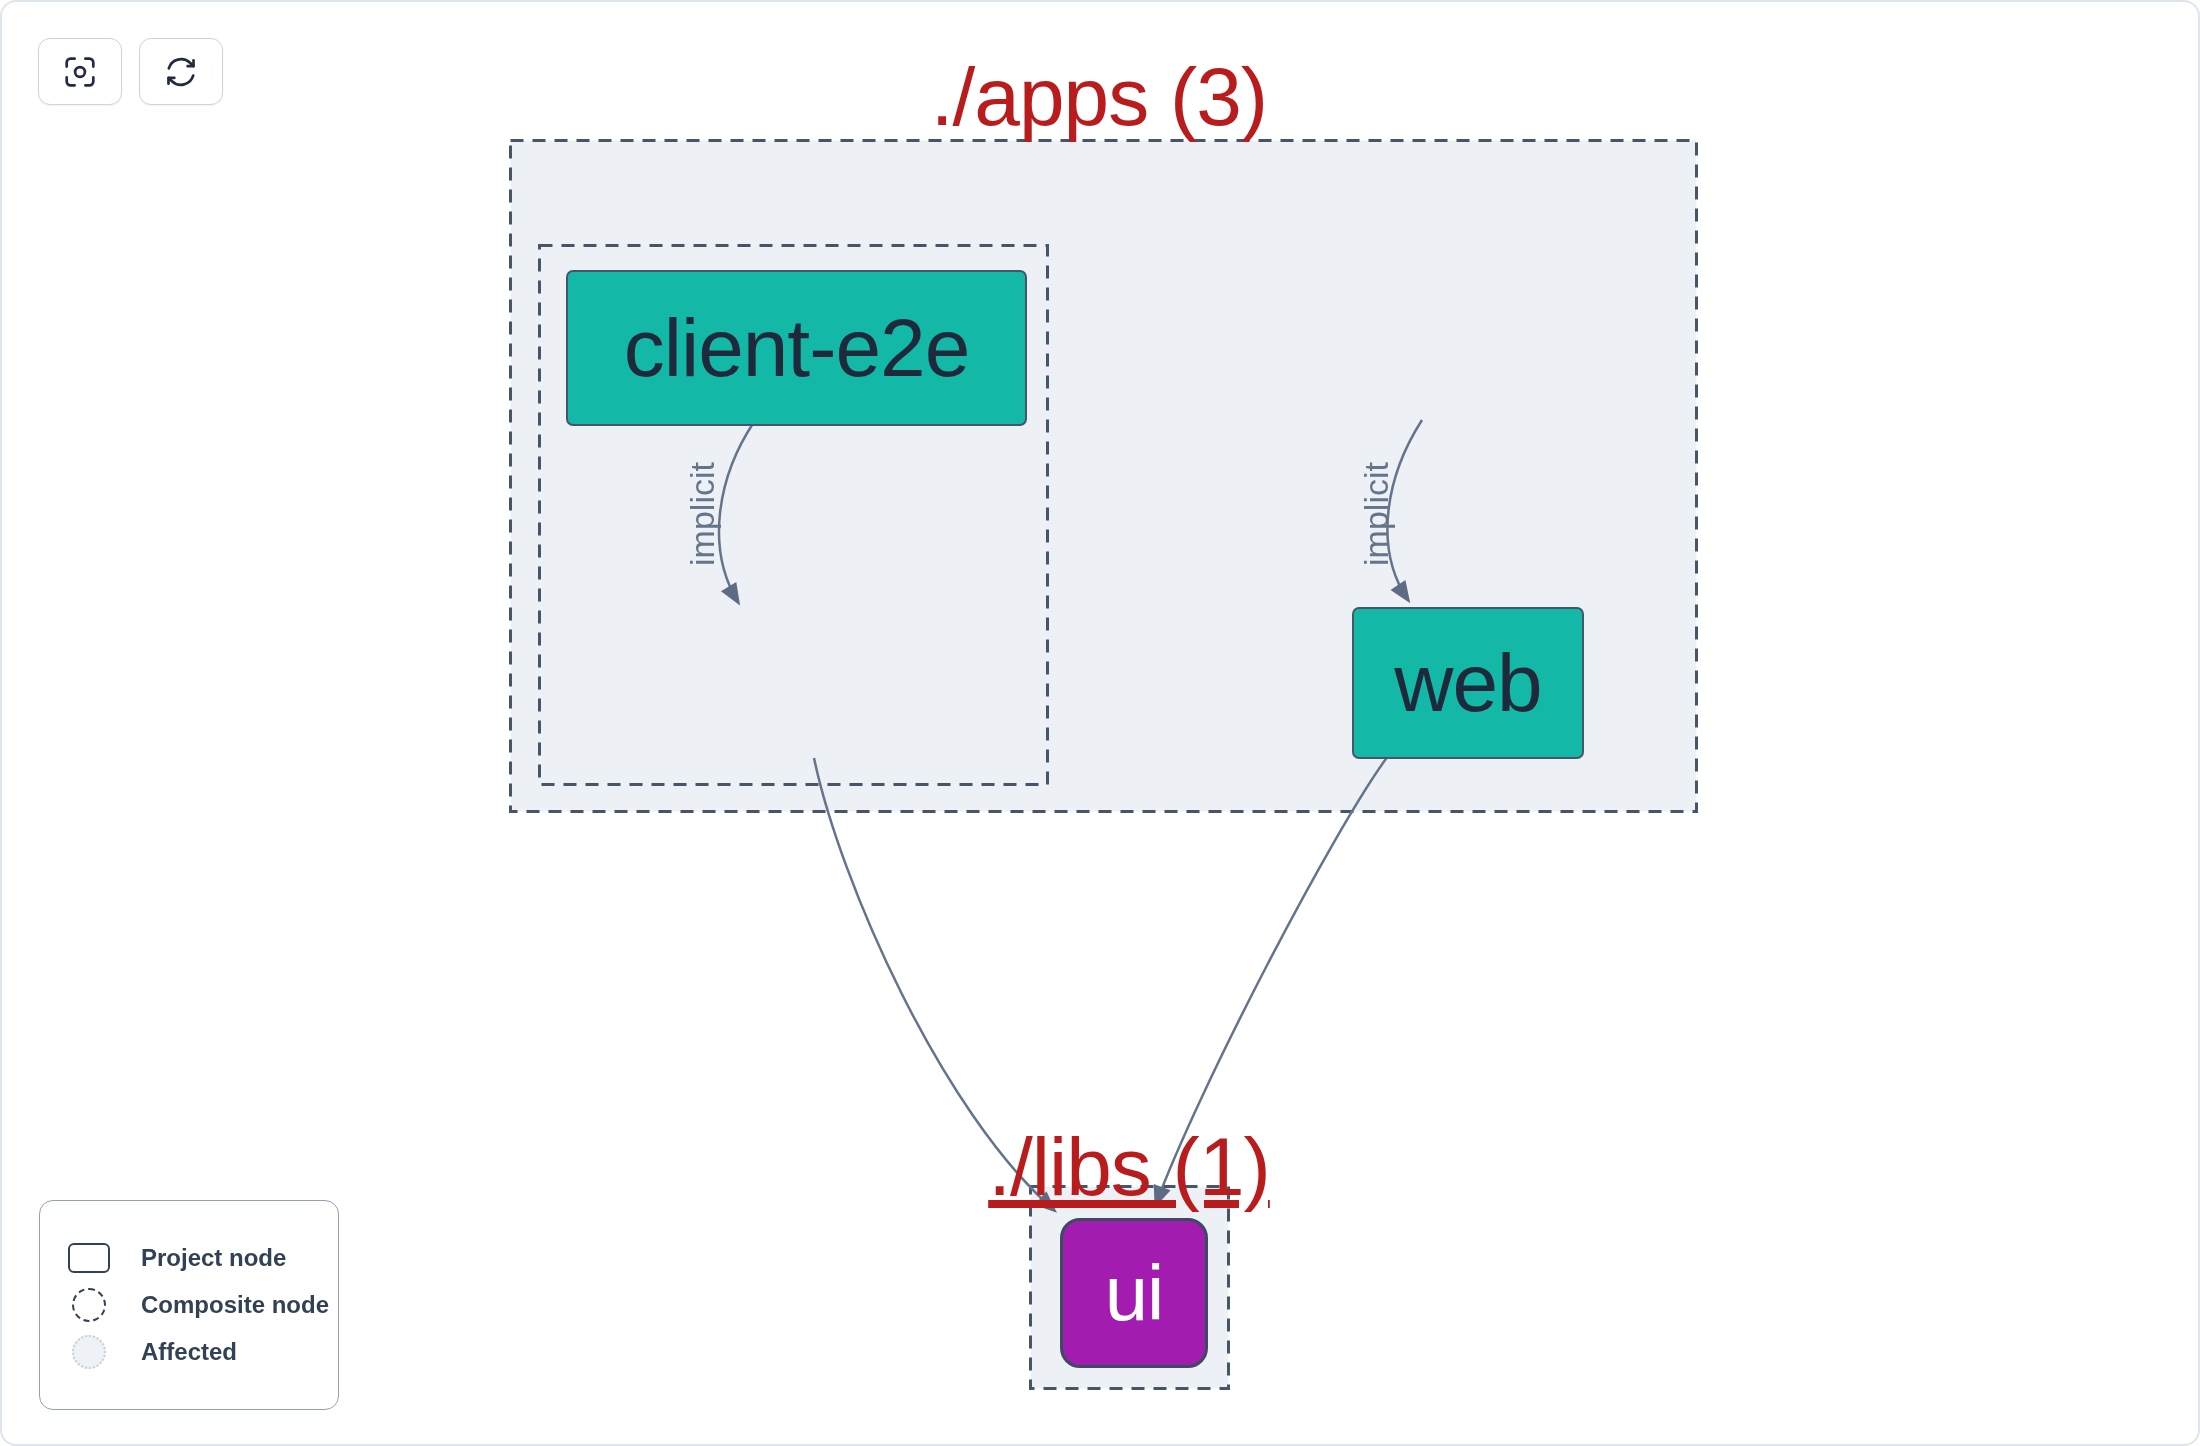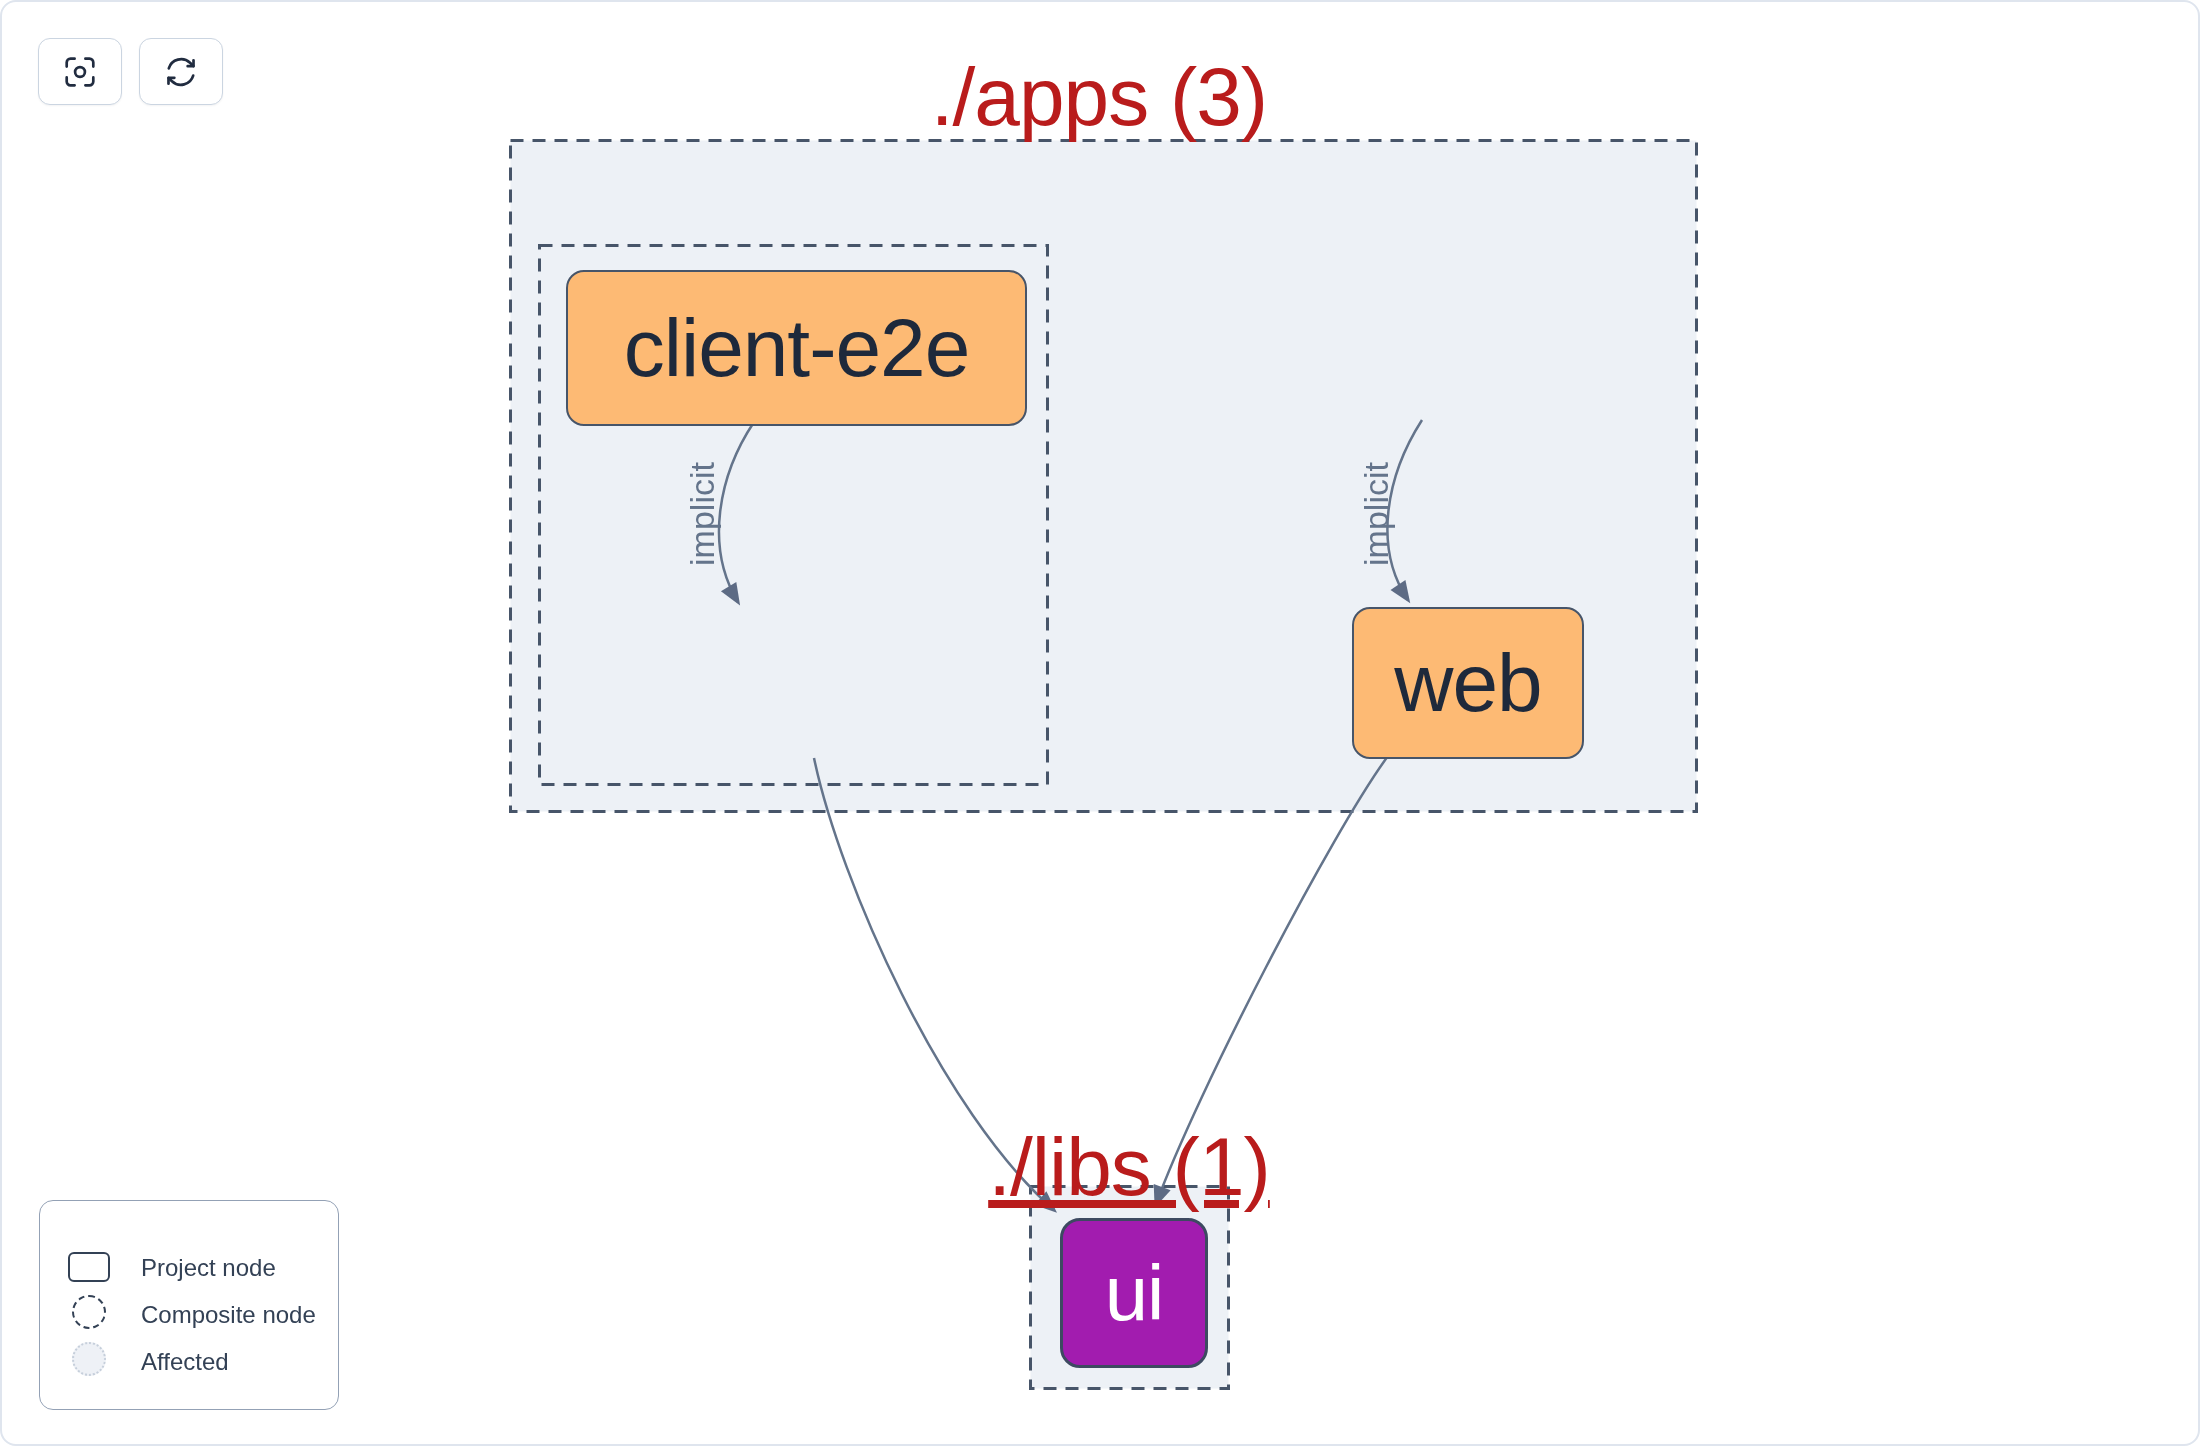--- a/index.html
+++ b/index.html
@@ -10,42 +10,42 @@
   }
   
   #edges-svg{position:absolute;left:0;top:0;width:2200px;height:1446px;z-index:1;}
   .composite-label{
     position:absolute;z-index:2;text-align:center;
     font-size:82px;line-height:94px;color:#b91c1c;letter-spacing:-1px;
     pointer-events:none;white-space:nowrap;
   }
   .project-node{
     position:absolute;z-index:3;display:flex;align-items:center;justify-content:center;
-    background:#fdba74;border:2.5px solid #475569;border-radius:18px;
+    background:#14b8a6;border:2.5px solid #475569;border-radius:7px;
     font-size:82px;color:#1e293b;letter-spacing:-1px;cursor:pointer;
   }
   .project-node.touched{
     background:#a21caf;border:3px solid #3d4a61;border-radius:20px;color:#ffffff;font-size:78px;
   }
   
   #toolbar{position:absolute;left:36px;top:36px;z-index:5;display:flex;gap:17px;}
   .tool-btn{
     width:84px;height:67px;background:#ffffff;border:1.5px solid #cbd5e1;border-radius:12px;
     display:flex;align-items:center;justify-content:center;cursor:pointer;
     box-shadow:0 1px 2px rgba(15,23,42,.05);padding:0;
   }
   .tool-btn svg{width:38px;height:38px;stroke:#212c40;fill:none;stroke-width:1.7;
     stroke-linecap:round;stroke-linejoin:round;}
   
   #legend{
     position:absolute;left:37px;top:1198px;width:300px;height:210px;z-index:5;
     background:#ffffff;border:1.5px solid #93a1b5;border-radius:14px;box-sizing:border-box;
     display:flex;flex-direction:column;justify-content:center;padding:8px 0;
   }
-  .legend-row{display:flex;align-items:flex-end;height:47px;}
+  .legend-row{display:flex;align-items:center;height:47px;font-weight:bold;}
   .legend-swatch-box{width:46px;margin-left:26px;display:flex;align-items:center;justify-content:center;flex:none;}
   .legend-label{margin-left:29px;font-size:24px;color:#334155;white-space:nowrap;}
   .swatch-project{width:42px;height:30px;border:2.5px solid #334155;border-radius:6px;background:#fff;box-sizing:border-box;}
   .swatch-composite{width:34px;height:34px;border:2.5px dashed #334155;border-radius:50%;background:#fff;box-sizing:border-box;}
   .swatch-affected{width:34px;height:34px;border:2px dotted #c6cfdb;border-radius:50%;background:#eef1f6;box-sizing:border-box;}
   .swatch-touched{width:34px;height:34px;border-radius:50%;background:#1d4ed8;}
 </style>
 </head>
 <body>
 

